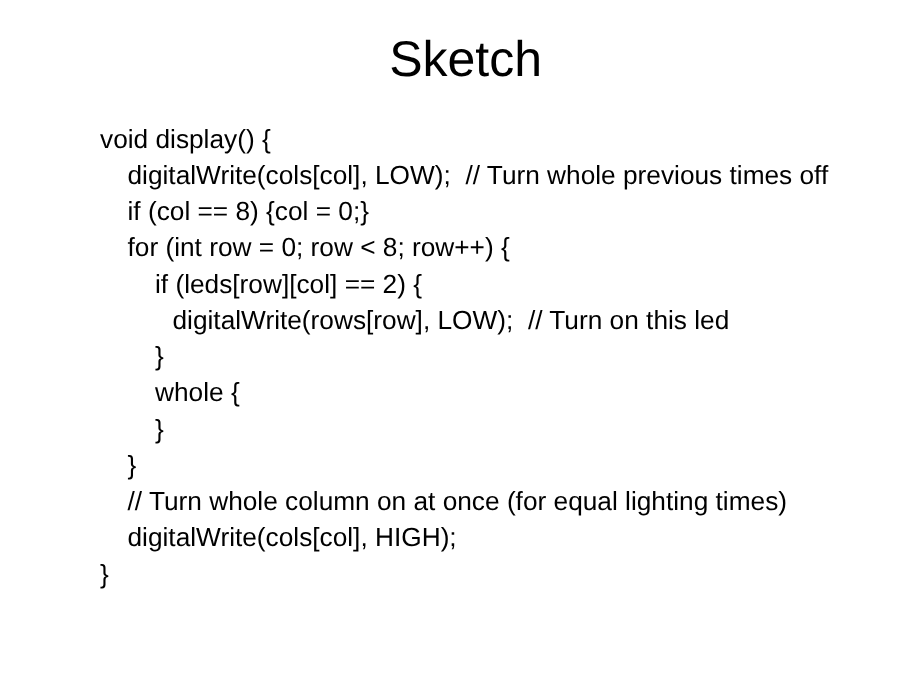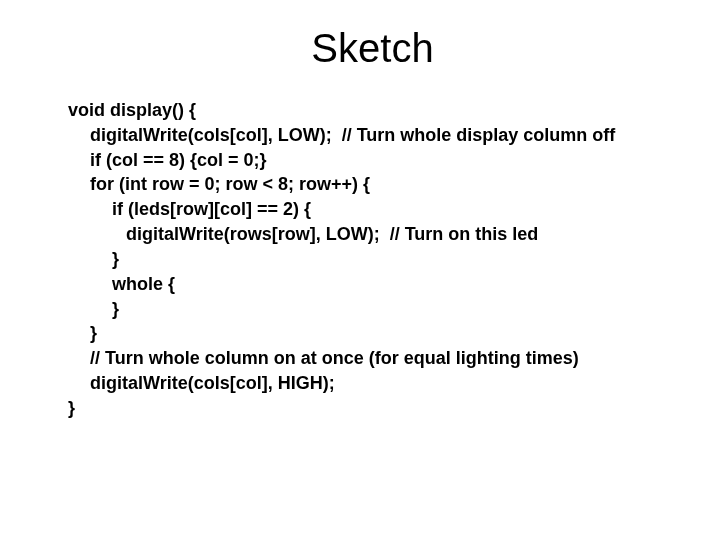--- a/index.html
+++ b/index.html
@@ -1,33 +1,33 @@
 <!DOCTYPE html>
 <html><head>
   <meta charset="utf-8">
   <style>
     * { margin: 0; padding: 0; box-sizing: border-box; }
     html, body { width: 720px; height: 540px; background: #ffffff; font-family: Arial, Helvetica, sans-serif; color: #000; }
     .slide { width: 720px; height: 540px; position: relative; padding-left: 25px; }
     .title { text-align: center; font-size: 40px; font-weight: 400; padding-top: 26px; }
-    .code { position: absolute; left: 68px; top: 98px; font-size: 18px; line-height: 1.38; font-family: Arial, Helvetica, sans-serif; font-weight: bold; }
+    .code { position: absolute; left: 80px; top: 98px; font-size: 21px; line-height: 1.38; font-family: Arial, Helvetica, sans-serif; }
     .code .l { white-space: pre; }
     .i0 { padding-left: 0; }
     .i1 { padding-left: 22px; }
     .i2 { padding-left: 44px; }
     .i3 { padding-left: 58px; }
   </style>
 </head>
 <body>
 
 <div class="slide">
   <h1 class="title">Sketch</h1>
   <div class="code">
     <div class="l i0">void display() {</div>
-    <div class="l i1">digitalWrite(cols[col], LOW);  // Turn whole display column off</div>
+    <div class="l i1">digitalWrite(cols[col], LOW);  // Turn whole previous times off</div>
     <div class="l i1">if (col == 8) {col = 0;}</div>
     <div class="l i1">for (int row = 0; row &lt; 8; row++) {</div>
     <div class="l i2">if (leds[row][col] == 2) {</div>
     <div class="l i3">digitalWrite(rows[row], LOW);  // Turn on this led</div>
     <div class="l i2">}</div>
     <div class="l i2">whole {</div>
     <div class="l i2">}</div>
     <div class="l i1">}</div>
     <div class="l i1">// Turn whole column on at once (for equal lighting times)</div>
     <div class="l i1">digitalWrite(cols[col], HIGH);</div>

